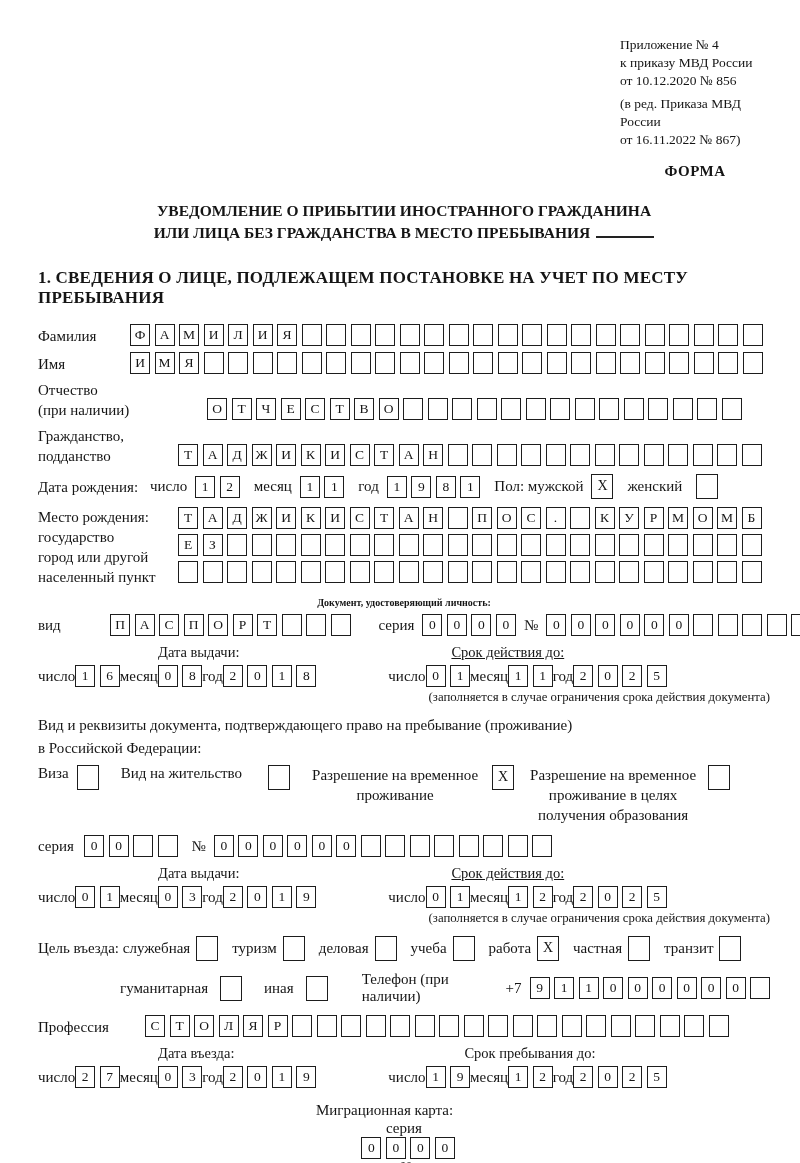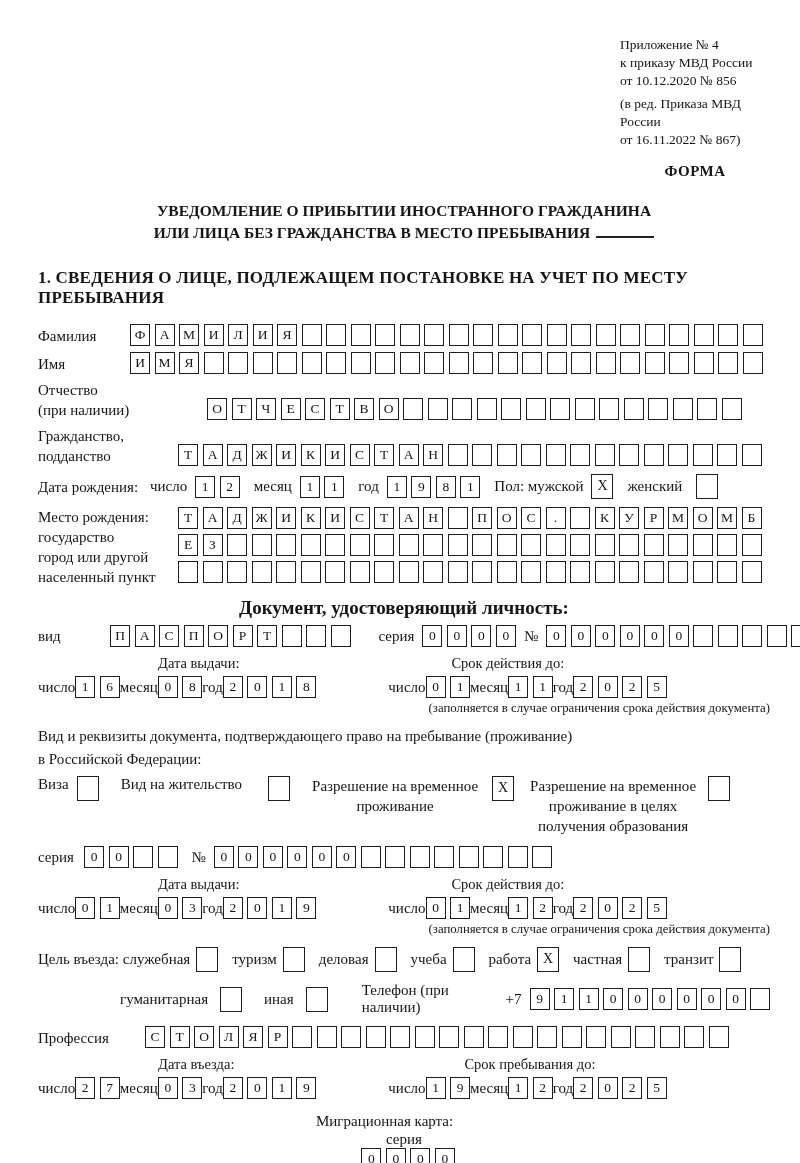--- a/index.html
+++ b/index.html
@@ -28,24 +28,24 @@
     font-size:13.5px;line-height:19px;font-family:"Liberation Serif",serif;
   }
   .cb-group .cell{width:22px;height:25px;line-height:22px;font-size:14px;}
   .w-surname{width:92px;}
   .w-patronymic{width:169px;}
   .w-citizenship{width:140px;}
   .inline{display:flex;align-items:center;font-size:15px;}
   .inline .gap-s{margin-left:8px;}
   .inline .gap-m{margin-left:14px;}
   .inline .gap-l{margin-left:28px;}
-  .center-bold{font-weight:bold;font-size:19px;text-align:center;margin-top:10px;}
+  .center-bold{font-weight:bold;font-size:10px;text-align:center;margin-top:10px;}
   .date-headers{display:flex;font-size:14.5px;margin-top:8px;}
   .dh-left{margin-left:120px;}
-  .dh-right{margin-left:212px;}
+  .dh-right{margin-left:212px;text-decoration:underline;}
   .date-row{display:flex;align-items:center;font-size:15px;margin-top:4px;}
   .note-right{font-size:12.8px;text-align:right;margin-top:3px;}
   .para{font-size:15px;line-height:21px;margin-top:10px;}
   .perm-row{display:flex;align-items:flex-start;margin-top:6px;font-size:15px;}
   .perm-row .opt{display:flex;align-items:flex-start;}
   .perm-multi{text-align:center;line-height:20px;}
   .purpose-row{display:flex;align-items:center;font-size:15px;margin-top:10px;}
   .purpose-row .cb-group{margin-left:6px;}
   .purpose-row .optlbl{margin-left:14px;}
   .reps{display:flex;align-items:flex-start;margin-top:8px;}

